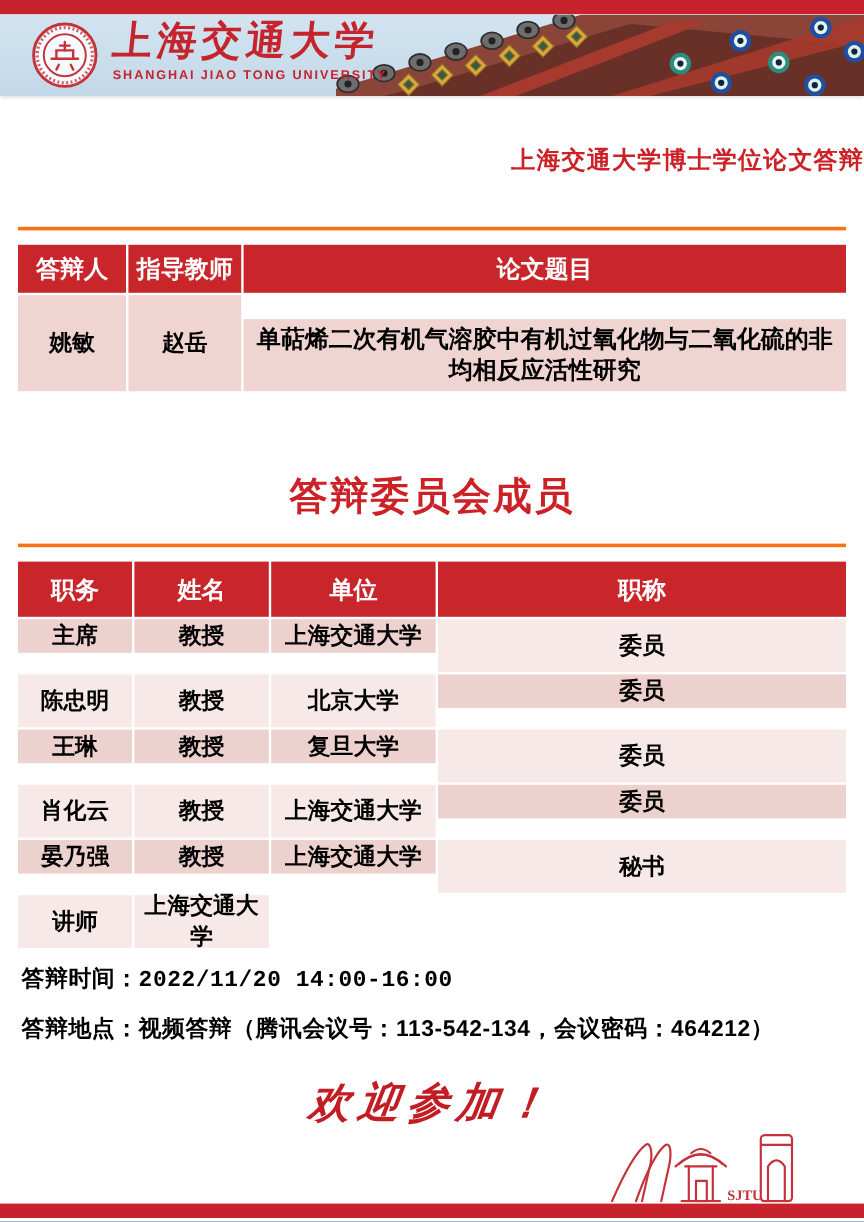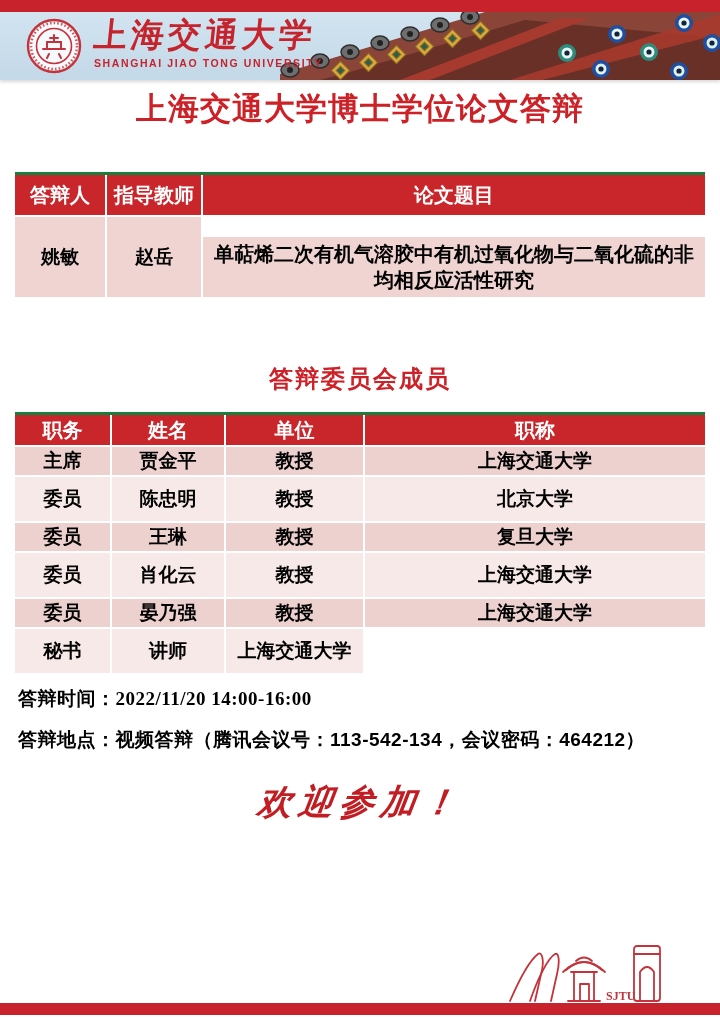--- a/index.html
+++ b/index.html
@@ -26,50 +26,50 @@
   .uni-names{position:absolute;left:94px;top:7px;line-height:1;}
   .uni-cn{
     color:#C5242C;font-size:33px;font-weight:700;letter-spacing:4px;
     transform:skewX(-6deg);font-family:"Liberation Serif",serif;white-space:nowrap;
   }
   .uni-en{
     color:#C5242C;font-size:10.5px;font-weight:700;letter-spacing:1.6px;margin-top:6px;white-space:nowrap;
   }
   
   .main-title{
-    margin-top:8px;text-align:center;color:var(--title-red);
-    font-size:31px;font-weight:800;letter-spacing:1px;
-  }
-  
-  .tbl{margin:0 15px;display:grid;gap:2px;border-top:3px solid #15803d;padding-top:0;}
+    margin-top:40px;text-align:right;color:var(--title-red);
+    font-size:20px;font-weight:800;letter-spacing:1px;
+  }
+  
+  .tbl{margin:0 15px;display:grid;gap:2px;border-top:3px solid #f97316;padding-top:12px;}
   .tbl-1{margin-top:42px;grid-template-columns:90px 94px 1fr;}
   .tbl-2{margin-top:17px;grid-template-columns:95px 112px 137px 1fr;}
   .th{
     background:var(--table-header-red);color:#fff;font-weight:700;font-size:20px;
     display:flex;align-items:center;justify-content:center;
   }
   .tbl-1 .th{height:40px;}
-  .tbl-2 .th{height:30px;}
+  .tbl-2 .th{height:46px;}
   .td{
     color:#000;font-weight:700;font-size:19px;text-align:center;
     display:flex;align-items:center;justify-content:center;padding:2px 4px;box-sizing:border-box;
   }
   .tbl-1 .td{background:var(--table1-body-pink);min-height:60px;}
   .tbl-2 .row-dark{background:var(--row-pink-dark);height:28px;}
   .tbl-2 .row-light{background:var(--row-pink-light);height:44px;}
   .thesis-cell{font-size:20px;line-height:1.3;margin-top:20px;}
   
   .section-heading{
     margin-top:66px;text-align:center;color:var(--title-red);
-    font-size:24px;font-weight:800;letter-spacing:2px;
+    font-size:32px;font-weight:800;letter-spacing:2px;
   }
   
   .info{margin:13px 18px 0 18px;}
   .info-line{font-size:19px;font-weight:700;color:#000;margin-bottom:15px;letter-spacing:.5px;}
-  .info-value{font-family:Liberation Serif, serif;font-weight:700;text-align:center;}
+  .info-value{font-family:Liberation Mono, monospace;font-weight:700;text-align:center;}
   
   .welcome{
     margin-top:26px;text-align:center;color:#C11D23;
     font-size:35px;font-weight:800;font-style:italic;
     font-family:"Liberation Serif","DejaVu Serif",serif;
     letter-spacing:6px;transform:skewX(-8deg);
   }
   
   .sketch{position:absolute;right:52px;bottom:16px;width:160px;height:58px;}
   .bottom-bar{position:absolute;left:0;right:0;bottom:3px;height:12px;background:var(--accent-red);}
@@ -189,21 +189,20 @@
 
   <div class="section-heading">答辩委员会成员</div>
 
   <div class="tbl tbl-2">
     <div class="th">职务</div>
     <div class="th">姓名</div>
     <div class="th">单位</div>
     <div class="th">职称</div>
 
     <div class="td row-dark">主席</div>
-    <div class="td row-dark">贾金平</div>
     <div class="td row-dark">教授</div>
     <div class="td row-dark">上海交通大学</div>
 
     <div class="td row-light">委员</div>
     <div class="td row-light">陈忠明</div>
     <div class="td row-light">教授</div>
     <div class="td row-light">北京大学</div>
 
     <div class="td row-dark">委员</div>
     <div class="td row-dark">王琳</div>

